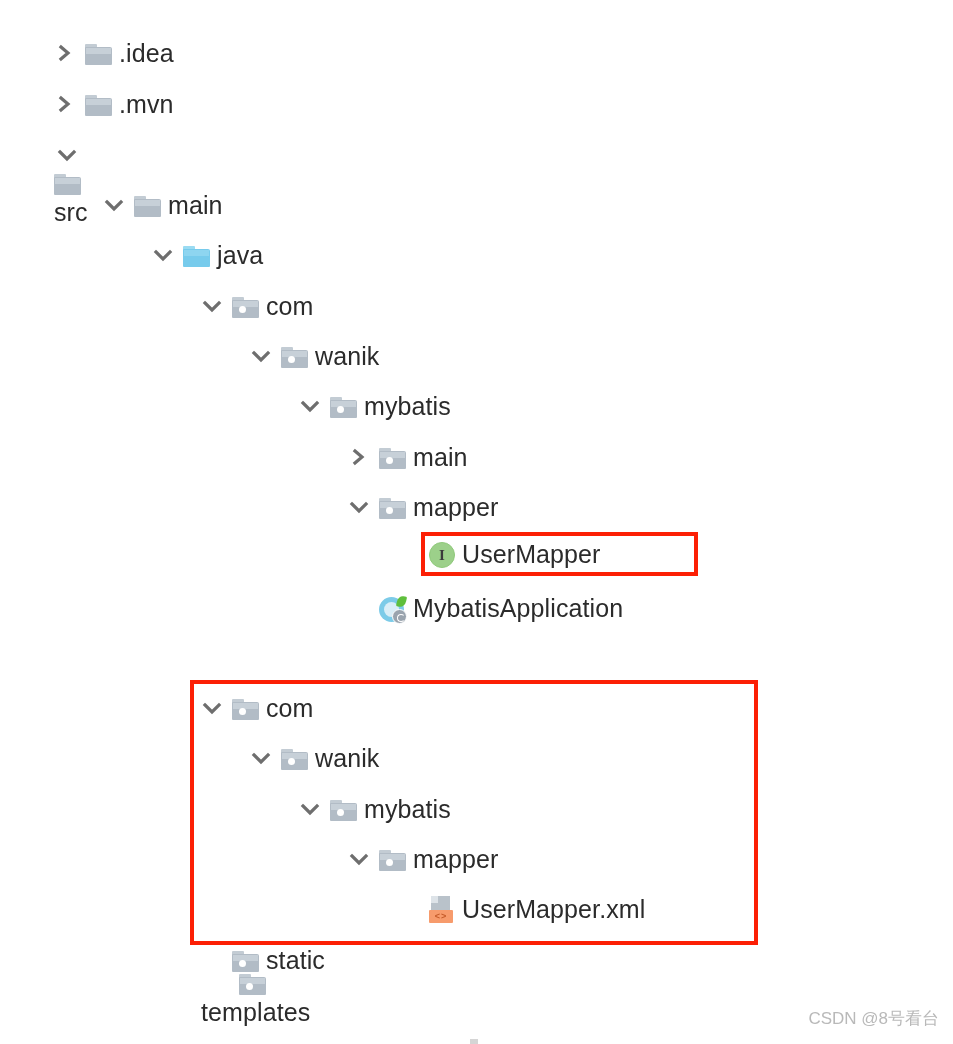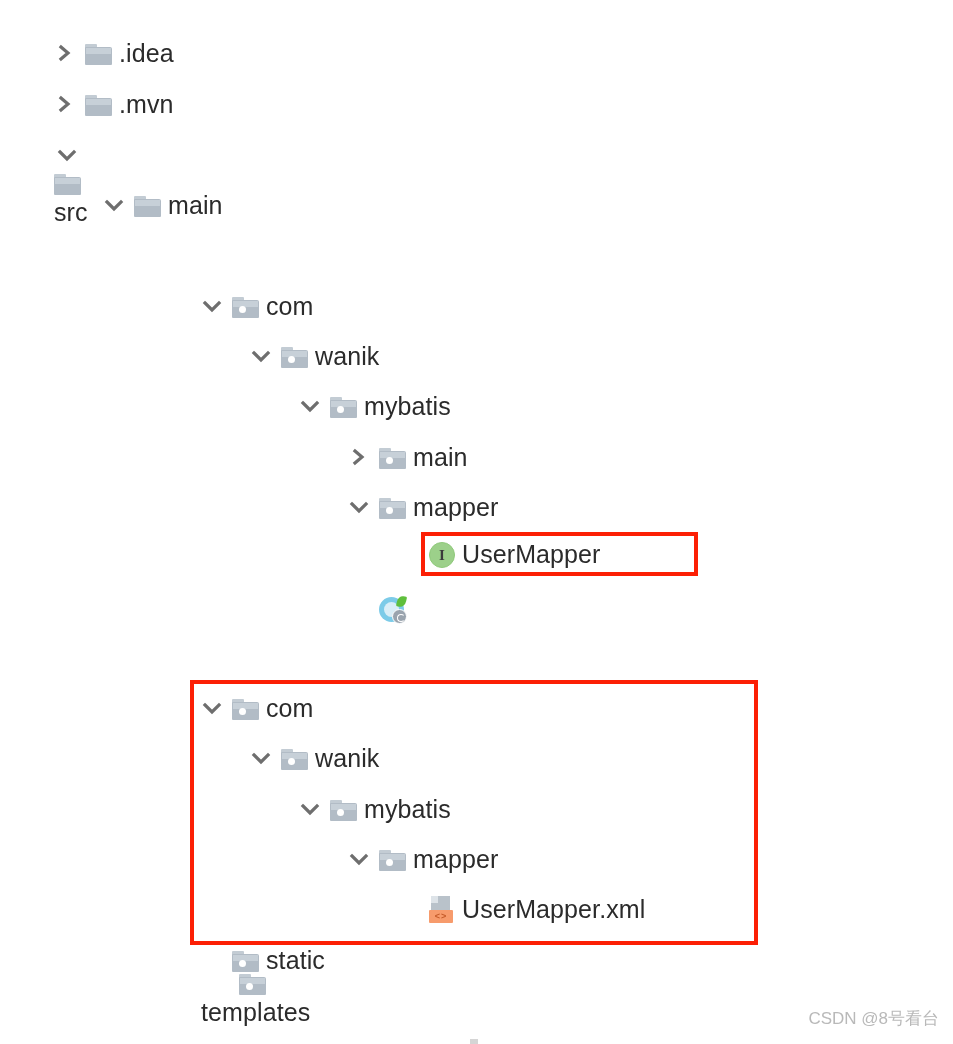--- a/index.html
+++ b/index.html
@@ -307,20 +307,35 @@
       </span>
       <span class="icon">
         <span class="ic-folder">
           <span class="tab"></span>
           <span class="body"></span>
           <span class="hl"></span>
         </span>
       </span>
       <span class="label">main</span>
     </div>
+    <div class="row" style="left: 150px; top: 235px;">
+      <span class="chevron">
+        <svg width="26" height="26" viewBox="0 0 26 26">
+          <path d="M6 10 L13 17 L20 10" fill="none" stroke="#6e6e6e" stroke-width="3.2" stroke-linecap="square" stroke-linejoin="miter"></path>
+        </svg>
+      </span>
+      <span class="icon">
+        <span class="ic-src">
+          <span class="tab"></span>
+          <span class="body"></span>
+          <span class="hl"></span>
+        </span>
+      </span>
+      <span class="label">java</span>
+    </div>
     <div class="row" style="left: 199px; top: 286px;">
       <span class="chevron">
         <svg width="26" height="26" viewBox="0 0 26 26">
           <path d="M6 10 L13 17 L20 10" fill="none" stroke="#6e6e6e" stroke-width="3.2" stroke-linecap="square" stroke-linejoin="miter"></path>
         </svg>
       </span>
       <span class="icon">
         <span class="ic-pkg">
           <span class="tab"></span>
           <span class="body"></span>
@@ -406,20 +421,21 @@
     <div class="row" style="left: 346px; top: 588px;">
       <span class="chevron empty"></span>
       <span class="icon">
         <span class="ic-spring">
           <span class="circ"></span>
           <span class="inner"></span>
           <span class="leaf"></span>
           <span class="cbadge"></span>
         </span>
       </span>
+      <span class="label">MybatisApplication</span>
     </div>
     <div class="row" style="left: 199px; top: 688px;">
       <span class="chevron">
         <svg width="26" height="26" viewBox="0 0 26 26">
           <path d="M6 10 L13 17 L20 10" fill="none" stroke="#6e6e6e" stroke-width="3.2" stroke-linecap="square" stroke-linejoin="miter"></path>
         </svg>
       </span>
       <span class="icon">
         <span class="ic-pkg">
           <span class="tab"></span>

